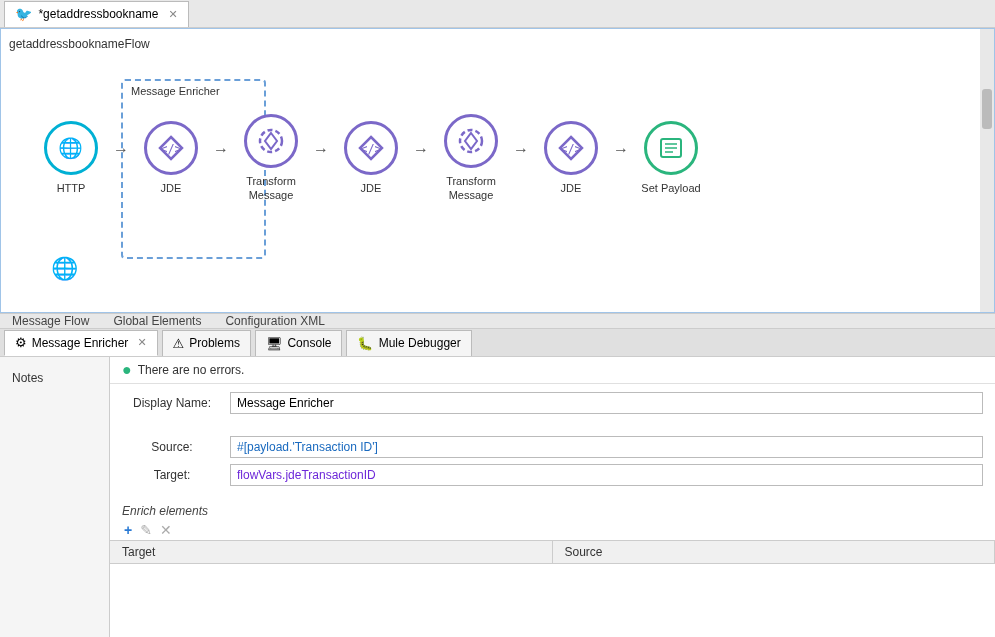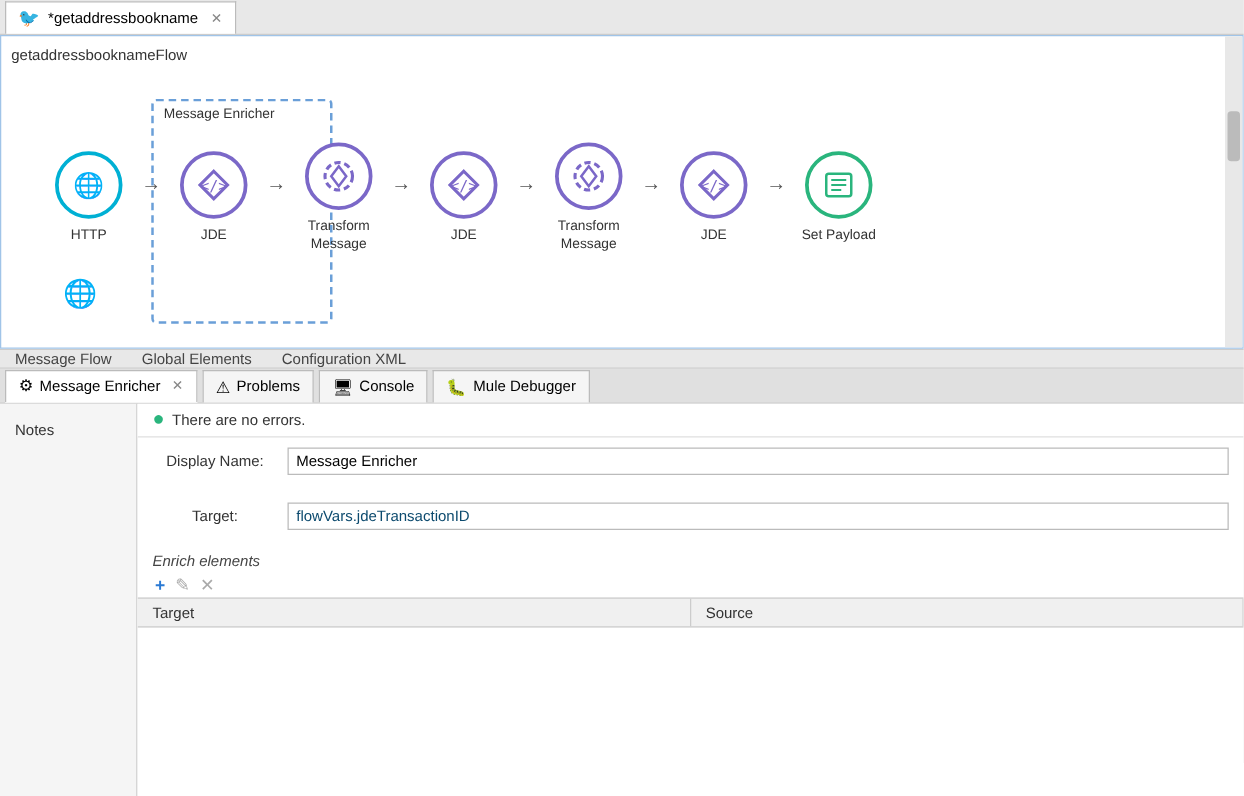--- a/index.html
+++ b/index.html
@@ -290,21 +290,21 @@
 <div style="display:flex; flex-direction:column; height:637px; width:995px;">
 
   <div class="tab-bar">
     <div class="tab">
       <span class="tab-icon">🐦</span>
       <span>*getaddressbookname</span>
       <span class="tab-close">✕</span>
     </div>
   </div>
 
-  <div class="canvas-area" style="height:251px; margin:0; border:1px solid #a0c4e8; position:relative;">
+  <div class="canvas-area" style="height:285px; margin:0; border:1px solid #a0c4e8; position:relative;">
 
     <div style="position:absolute; right:0; top:0; width:14px; height:100%; background:#e8e8e8; z-index:10;">
       <div style="width:10px; height:40px; background:#bbb; border-radius:3px; margin:2px auto; margin-top:60px;"></div>
     </div>
 
     <div class="flow-label">getaddressbooknameFlow</div>
 
     <div class="enricher-box">
       <div class="enricher-label">Message Enricher</div>
     </div>
@@ -434,24 +434,28 @@
       <div class="form-section">
         <div class="field-row">
           <span class="field-label">Display Name:</span>
           <input class="field-value" type="text" style="flex: 1 1 0%;" value="Message Enricher">
         </div>
       </div>
 
 
       <div class="form-section">
 
+        <div class="field-row">
+          <span class="field-label">Source:</span>
+          <input class="field-value blue-text" type="text" style="flex: 1 1 0%; color: rgb(26, 106, 191);" value="#[payload.'Transaction ID']">
+        </div>
 
         <div class="field-row">
           <span class="field-label">Target:</span>
-          <input class="field-value green-text" type="text" style="flex: 1 1 0%; color: #0c4a6e;" value="flowVars.jdeTransactionID">
+          <input class="field-value green-text" type="text" style="flex: 1 1 0%; color: #6d28d9;" value="flowVars.jdeTransactionID">
         </div>
       </div>
 
       <div class="enrich-header">Enrich elements</div>
       <div class="enrich-toolbar">
         <button class="enrich-btn" style="color:#2a7ad4; font-weight:bold;">+</button>
         <button class="enrich-btn" style="color:#aaa;">✎</button>
         <button class="enrich-btn" style="color:#aaa;">✕</button>
       </div>
 

